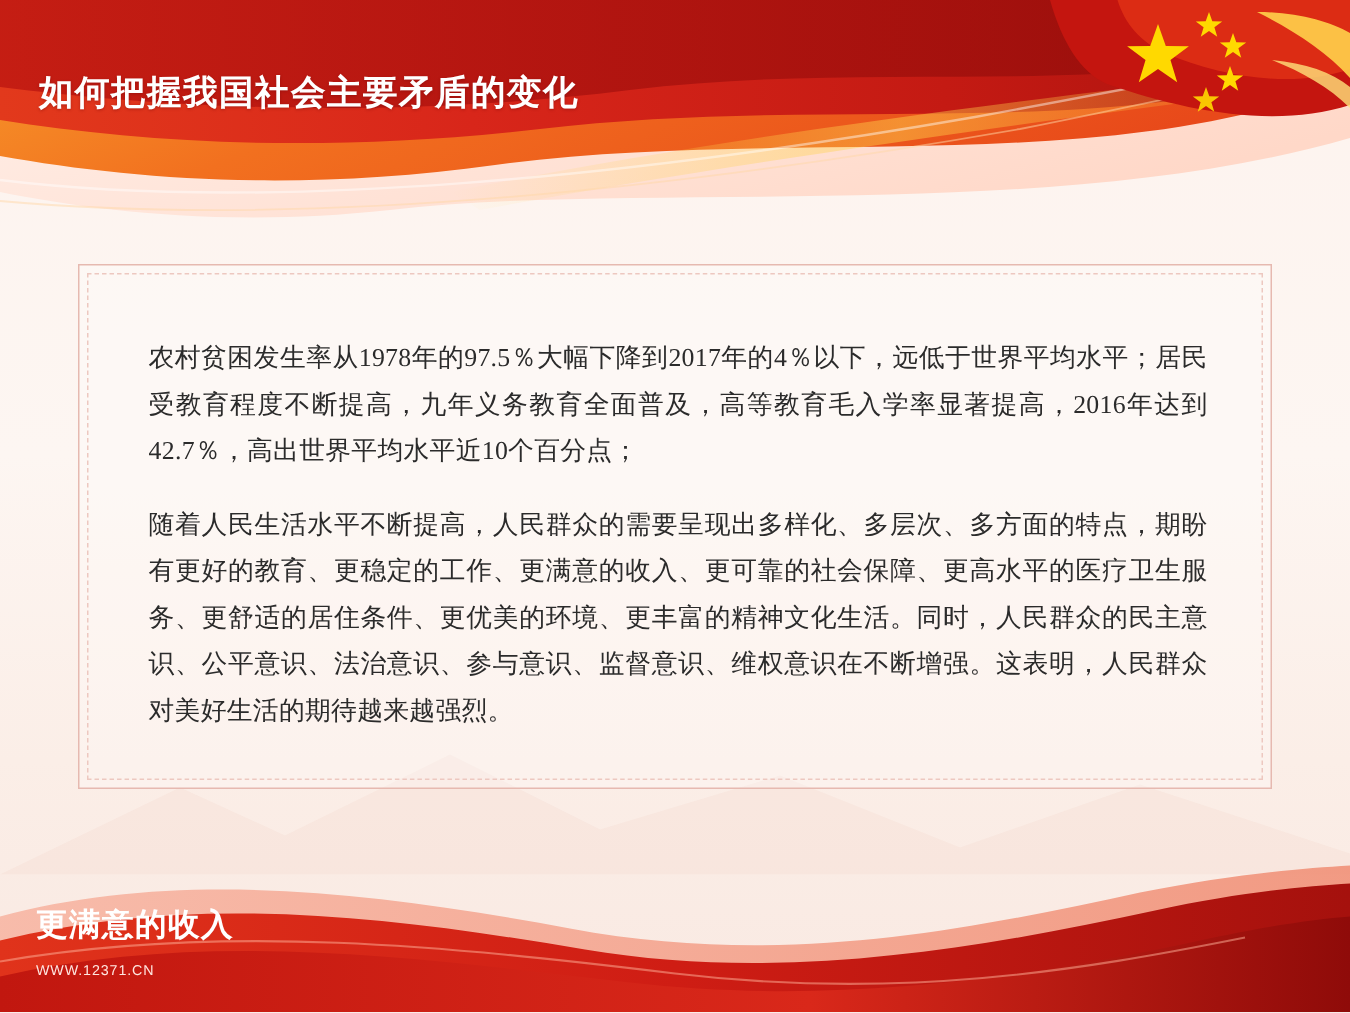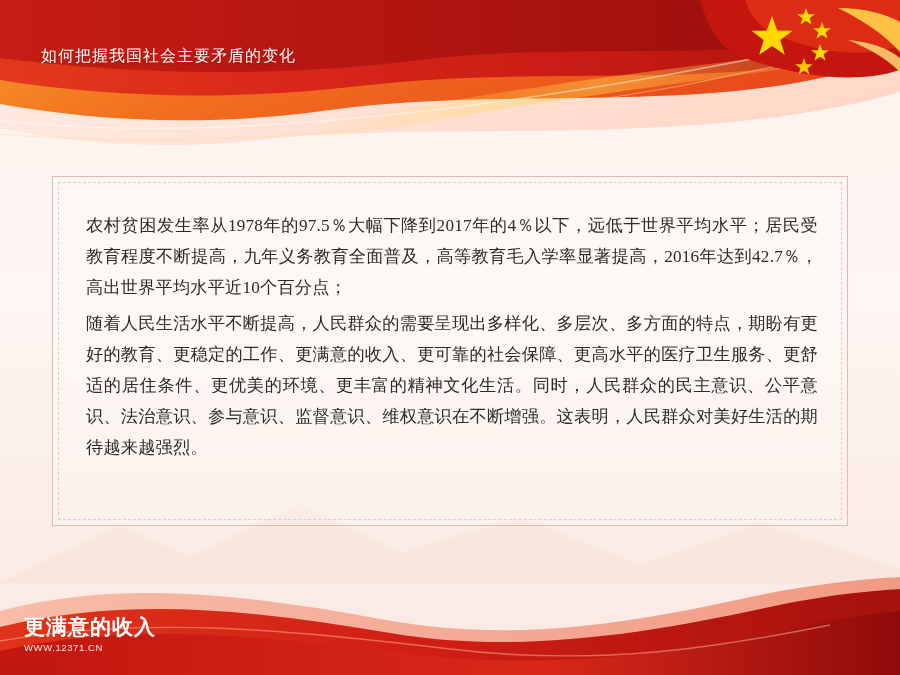--- a/index.html
+++ b/index.html
@@ -32,27 +32,26 @@
   .banner svg { display: block; }
 
   .title-wrap {
     position: absolute;
     top: 46px;
     left: 26px;
     z-index: 6;
   }
   .title {
     font-family: "Liberation Serif", serif;
-    font-weight: normal;
-    font-size: 16px;
+    font-weight: bold;
+    font-size: 23px;
     letter-spacing: 1px;
     color: #ffffff;
     text-shadow: 0 1px 2px rgba(120,10,10,.45);
     white-space: nowrap;
-    margin-left: 15px;
   }
 
   
   .card {
     position: absolute;
     left: 52px;
     top: 176px;
     width: 796px;
     height: 350px;
     border: 1px solid #e6b9b0;
@@ -70,21 +69,21 @@
     left: 82px;
     top: 206px;
     width: 740px;
     color: #2b2b2b;
     font-family: "Liberation Serif", serif;
     font-size: 17.2px;
     line-height: 31.2px;
     letter-spacing: .2px;
   }
   .content p {
-    margin: 4px;
+    margin: 17px;
     text-align: justify;
   }
 
   
   .bottom {
     position: absolute;
     left: 0;
     bottom: 0;
     width: 900px;
     height: 120px;
@@ -106,21 +105,21 @@
     letter-spacing: 1px;
     color: #ffffff;
     line-height: 24px;
     white-space: nowrap;
   }
   .logo-url {
     font-family: "Liberation Sans", sans-serif;
     font-size: 9.5px;
     letter-spacing: .6px;
     color: #ffe6e0;
-    margin-top: 3px;
+    margin-top: 14px;
     white-space: nowrap;
   }
 
   
   .mountains {
     position: absolute;
     left: 0;
     bottom: 92px;
     width: 900px;
     height: 110px;

